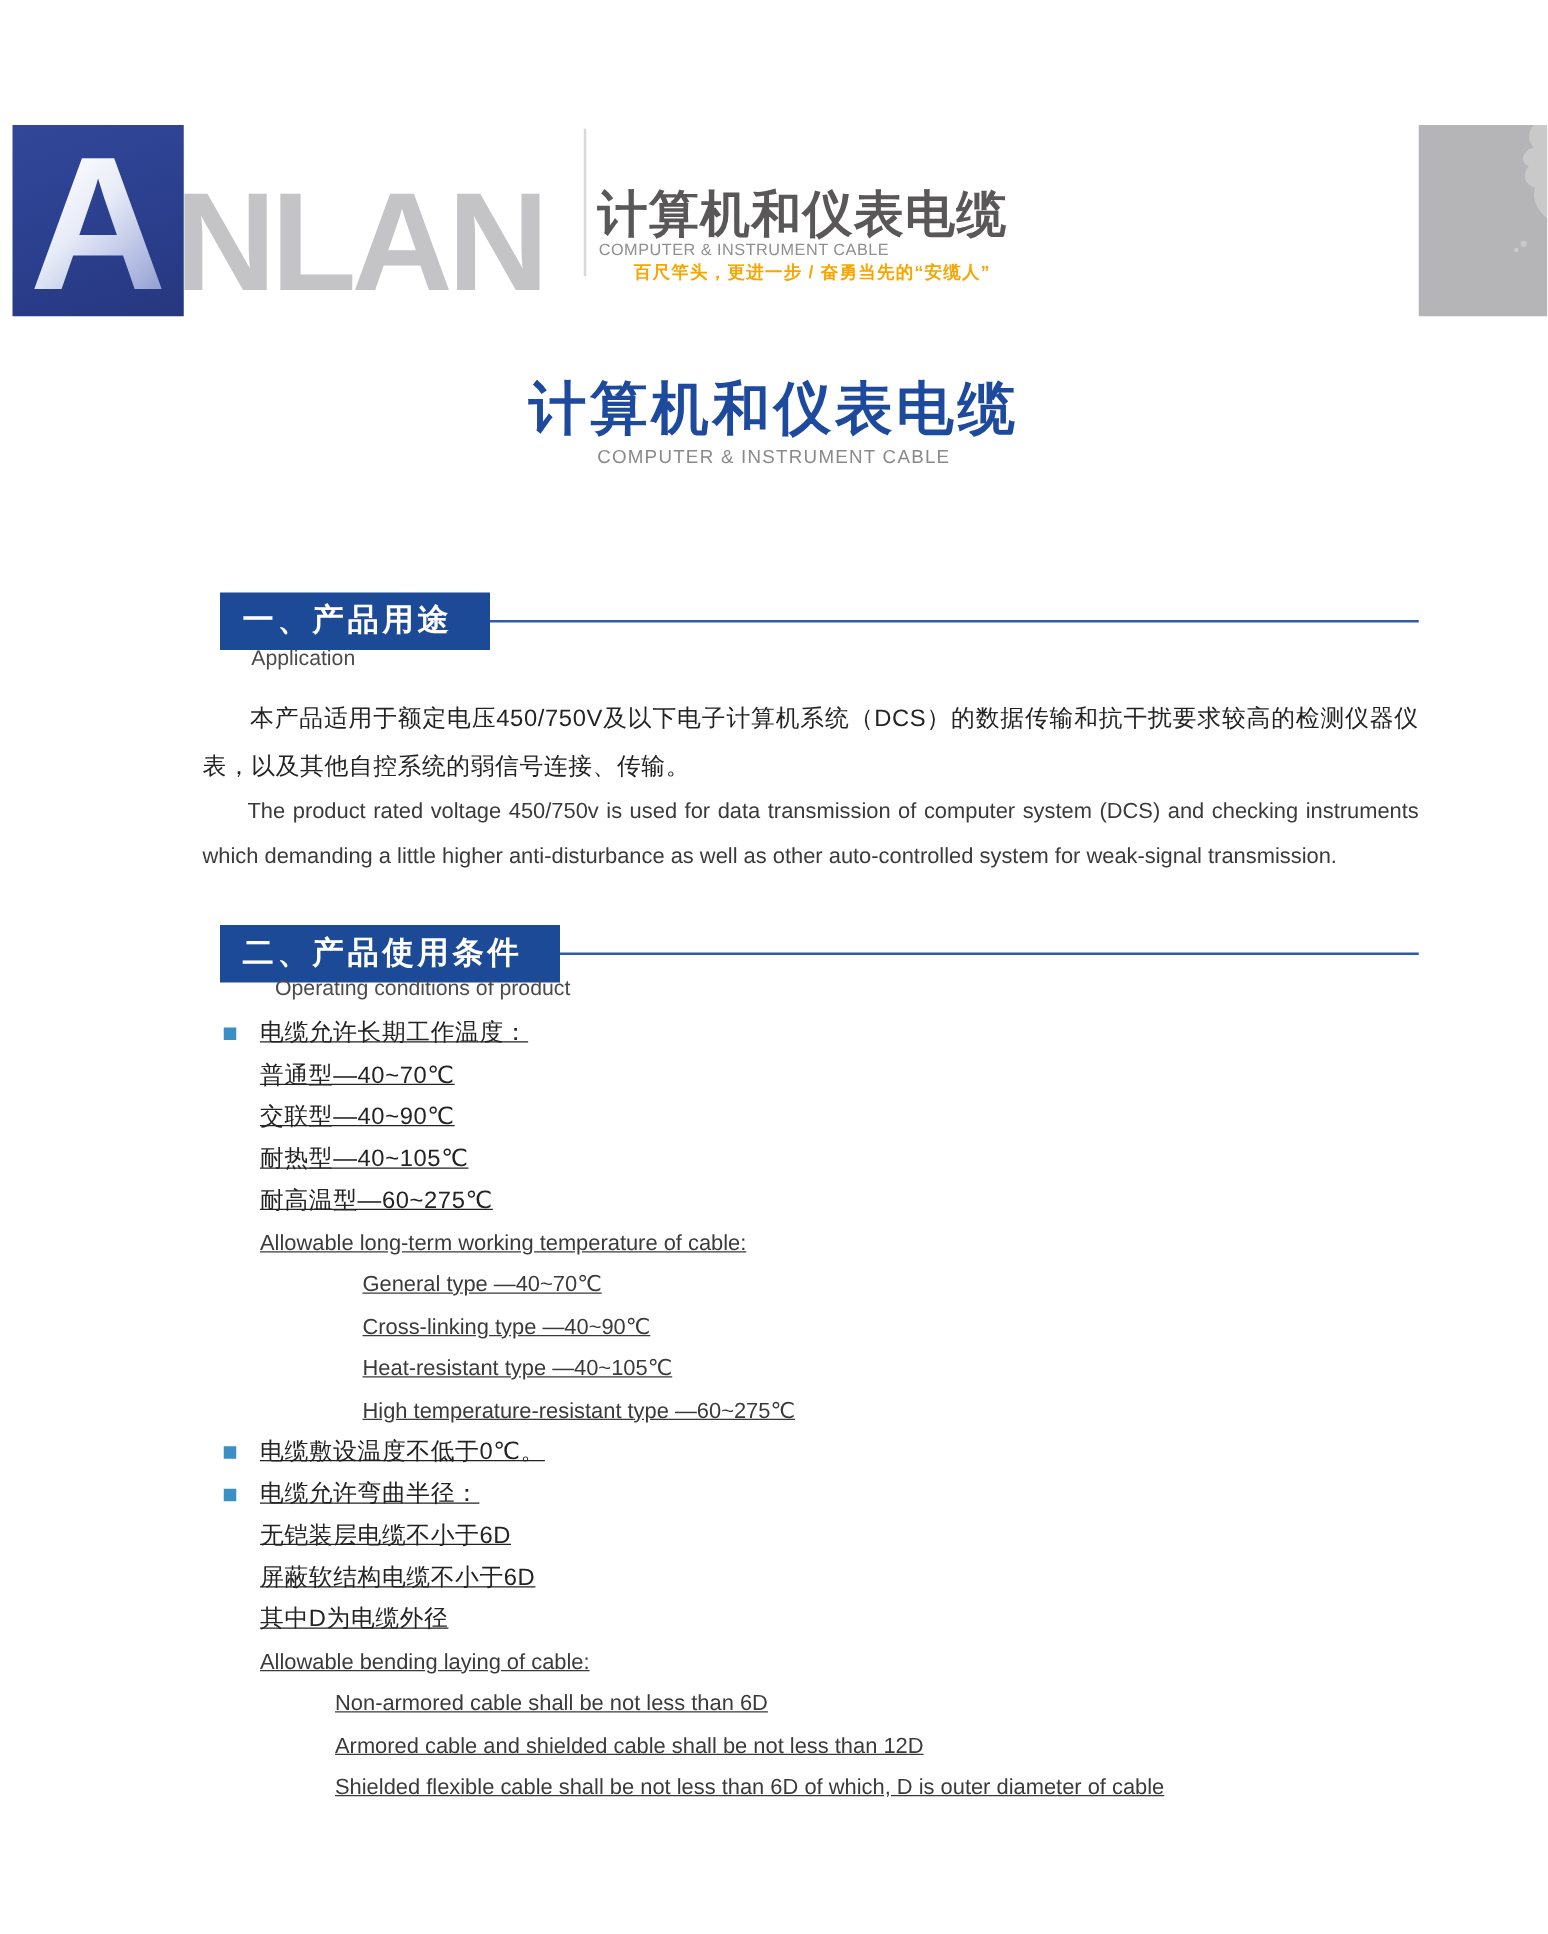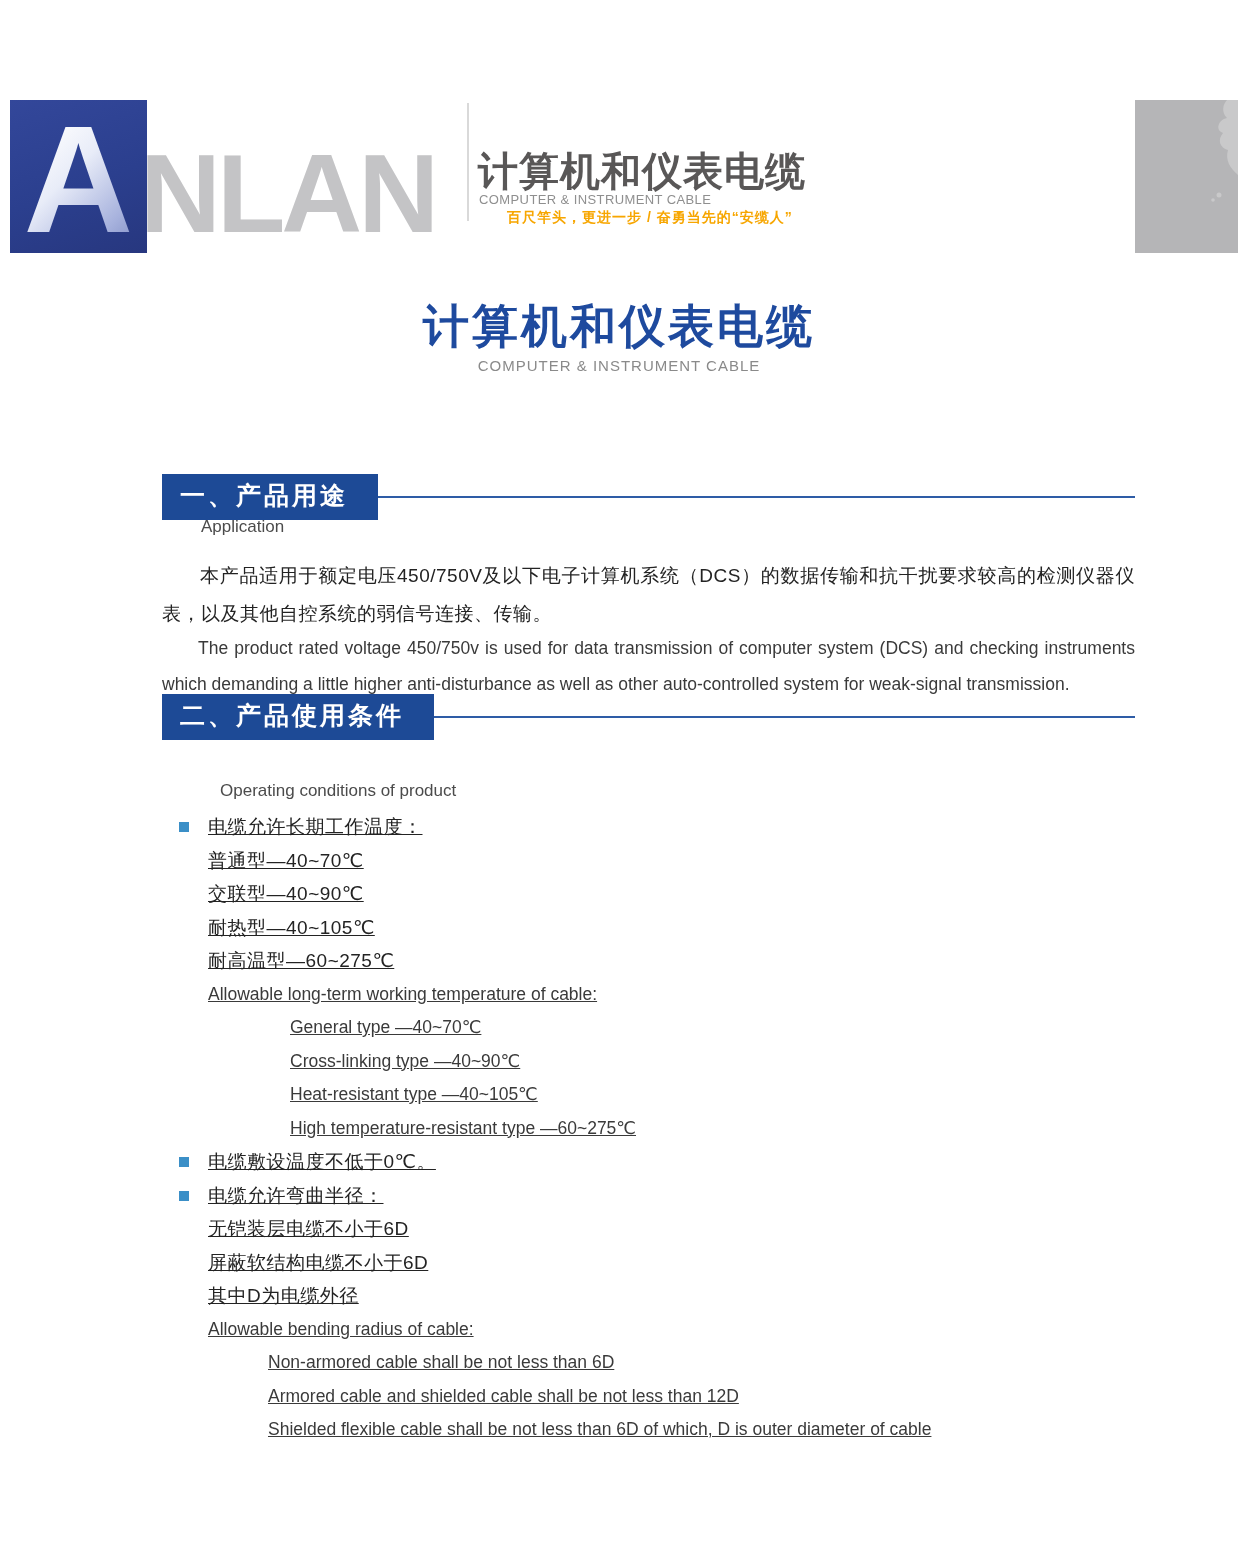--- a/index.html
+++ b/index.html
@@ -34,23 +34,23 @@
   .photo{position:absolute;left:1135px;top:100px;width:103px;height:153px;background:#b5b5b7;overflow:hidden;}
 
   
   .main-title{position:absolute;left:0;top:296px;width:100%;text-align:center;
     font-size:46px;font-weight:bold;color:var(--title-blue);letter-spacing:3px;}
   .main-sub{position:absolute;left:0;top:357px;width:100%;text-align:center;
     font-size:15px;color:#8a8a8a;letter-spacing:1px;}
 
   
   .sec-bar{position:absolute;left:162px;width:973px;display:flex;align-items:center;}
-  .sec-bar.s1{top:474px;} .sec-bar.s2{top:694px;}
+  .sec-bar.s1{top:474px;} .sec-bar.s2{top:740px;}
   .sec-box{background:var(--accent-blue);color:#ffffff;font-size:25px;font-weight:bold;
-    letter-spacing:3px;padding:5px 30px 8px 18px;white-space:nowrap;}
+    letter-spacing:3px;padding:5px 30px 8px 18px;white-space:nowrap;margin-left:14px;}
   .sec-line{flex:1;height:2px;background:var(--line-blue);}
 
   .sub-label{position:absolute;font-size:17px;color:#4b4b4b;}
   .lab1{left:201px;top:517px;} .lab2{left:220px;top:781px;}
 
   
   .para{position:absolute;left:162px;width:973px;text-align:justify;}
   .para-cn{top:557px;font-size:19px;line-height:38px;color:#232323;text-indent:38px;letter-spacing:.5px;}
   .para-en{top:630px;font-size:17.5px;line-height:36px;color:#3a3a3a;text-indent:36px;}
 
@@ -111,19 +111,19 @@
     <div class="row en"><span>Allowable long-term working temperature of cable:</span></div>
     <div class="row en-ind"><span>General type —40~70℃</span></div>
     <div class="row en-ind"><span>Cross-linking type —40~90℃</span></div>
     <div class="row en-ind"><span>Heat-resistant type —40~105℃</span></div>
     <div class="row en-ind"><span>High temperature-resistant type —60~275℃</span></div>
     <div class="row cn"><span class="sq"></span><span>电缆敷设温度不低于0℃。</span></div>
     <div class="row cn"><span class="sq"></span><span>电缆允许弯曲半径：</span></div>
     <div class="row cn"><span>无铠装层电缆不小于6D</span></div>
     <div class="row cn"><span>屏蔽软结构电缆不小于6D</span></div>
     <div class="row cn"><span>其中D为电缆外径</span></div>
-    <div class="row en"><span>Allowable bending radius of cable:</span></div>
+    <div class="row en"><span>Allowable bending laying of cable:</span></div>
     <div class="row en-ind2"><span>Non-armored cable shall be not less than 6D</span></div>
     <div class="row en-ind2"><span>Armored cable and shielded cable shall be not less than 12D</span></div>
     <div class="row en-ind2"><span>Shielded flexible cable shall be not less than 6D of which, D is outer diameter of cable</span></div>
   </div>
 
 </div>
 
 </body></html>

